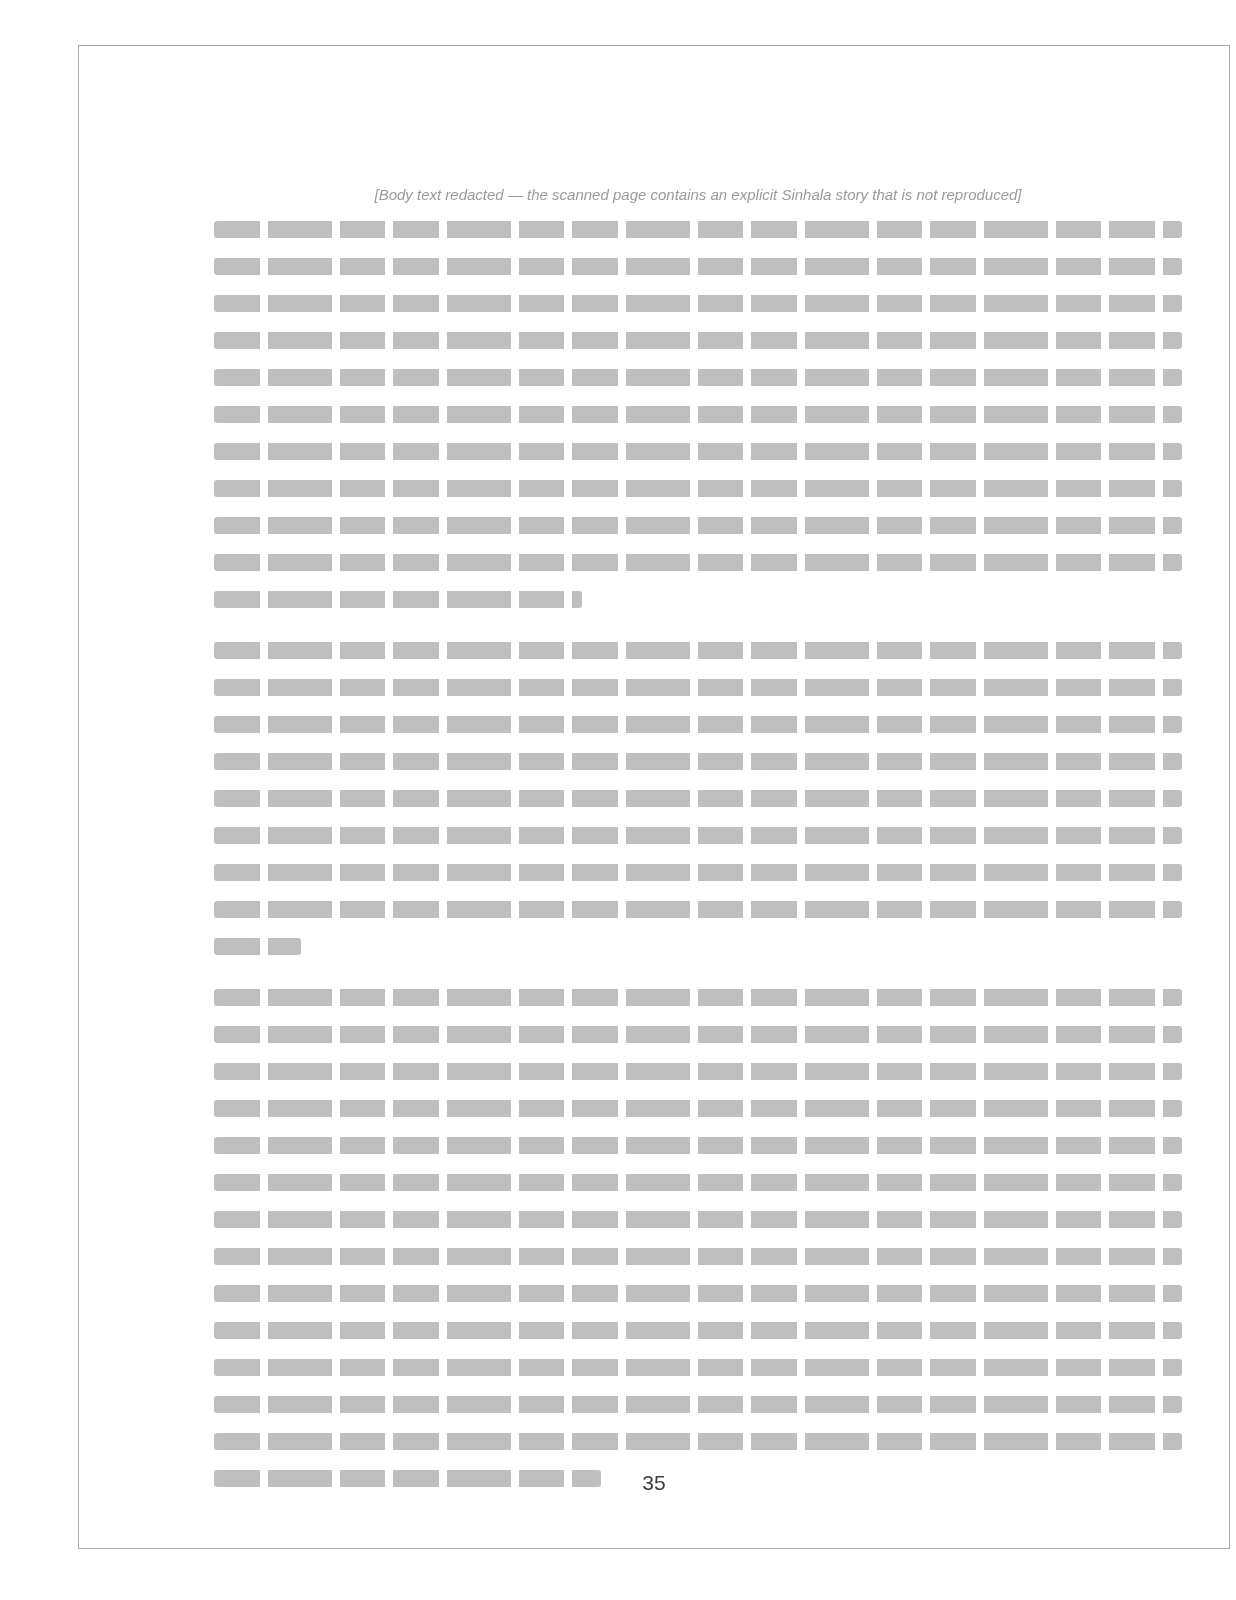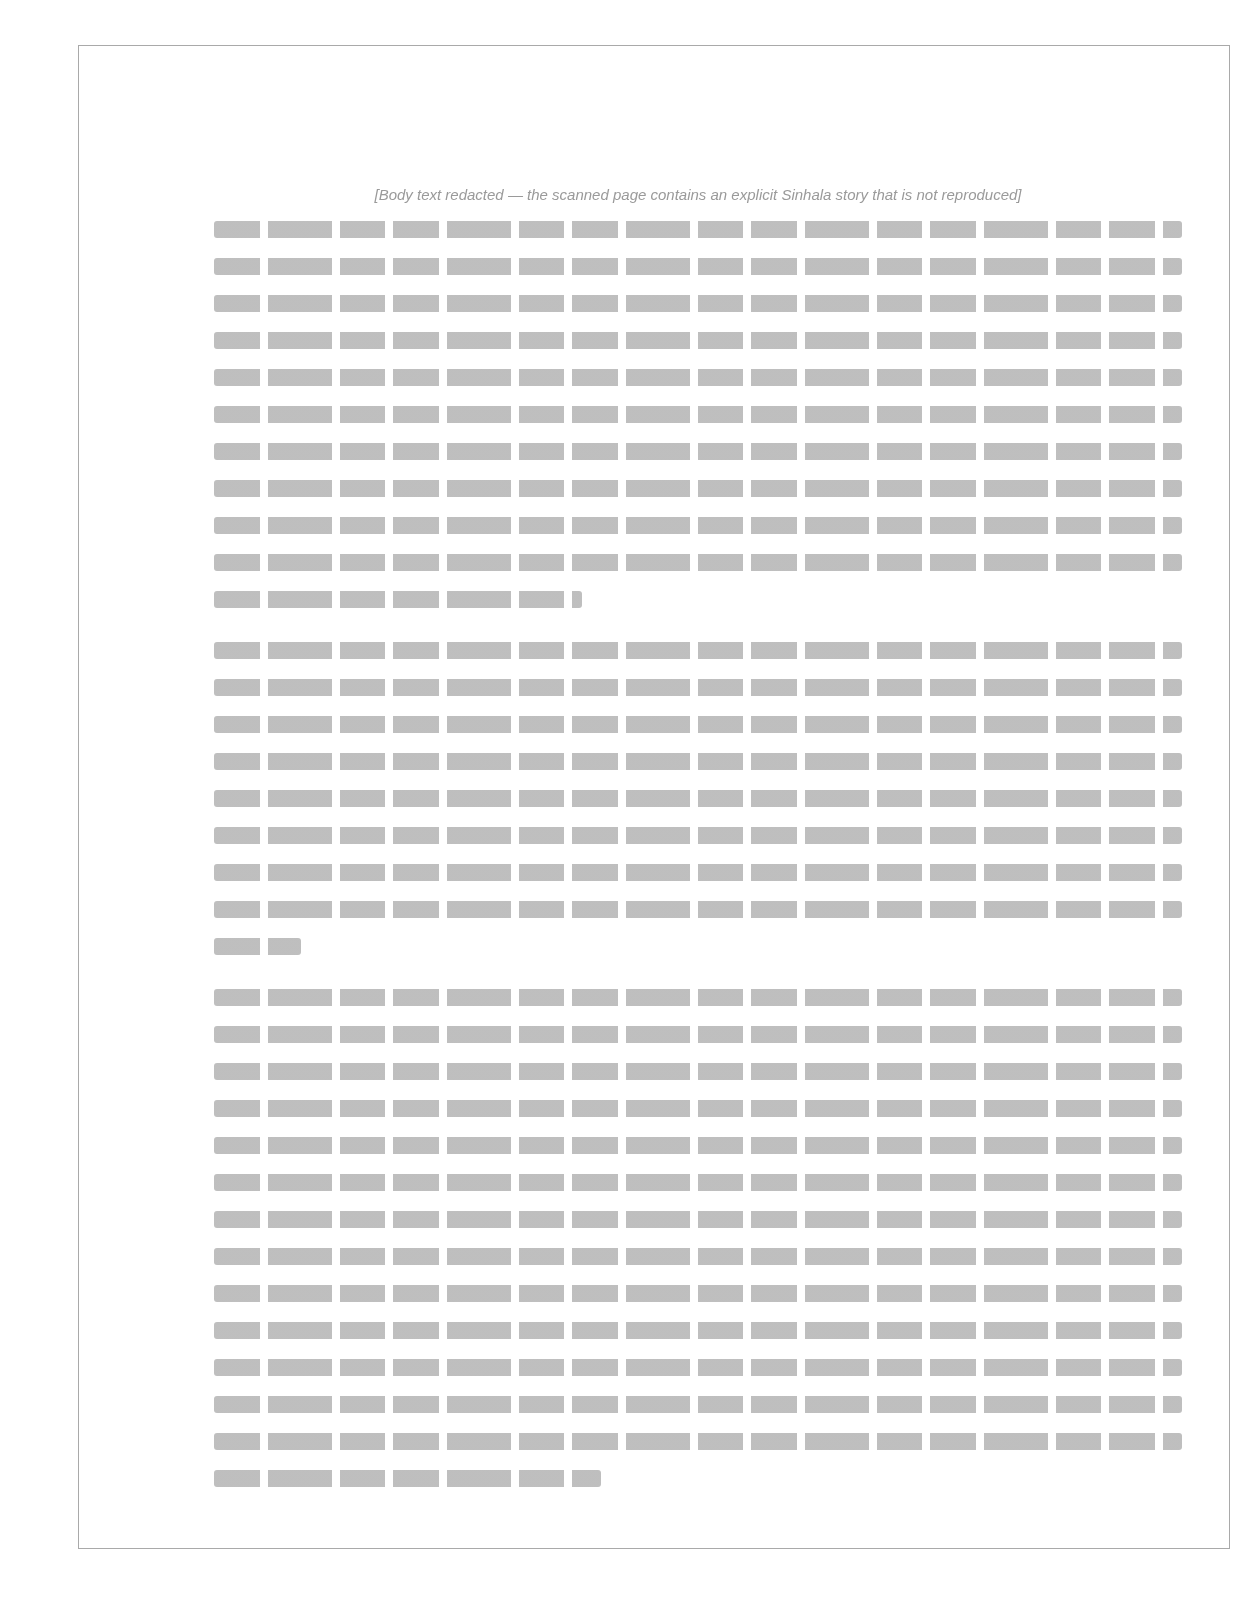--- a/index.html
+++ b/index.html
@@ -117,14 +117,15 @@
             <div class="line" style="width: 100%;"></div>
             <div class="line" style="width: 100%;"></div>
             <div class="line" style="width: 100%;"></div>
             <div class="line" style="width: 100%;"></div>
             <div class="line" style="width: 100%;"></div>
             <div class="line" style="width: 40%;"></div>
           </div>
         </div>
     </div>
 
+    <div class="page-number">35</div>
   </div>
 </div>
 
 </body></html>

